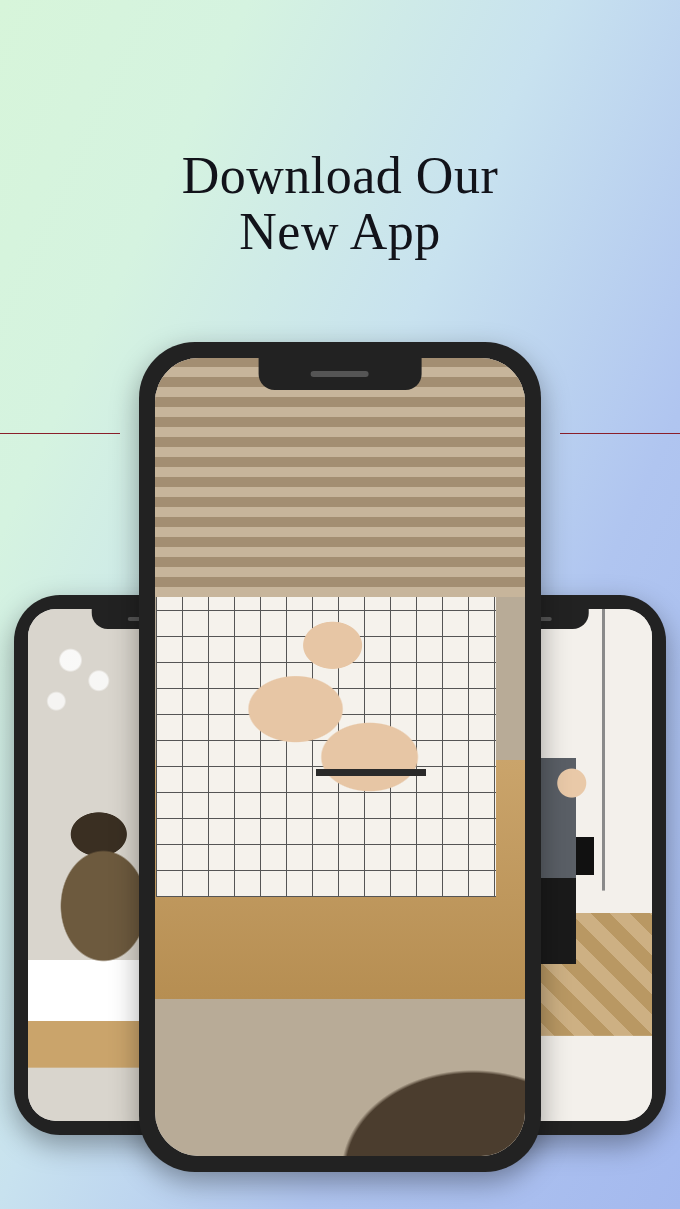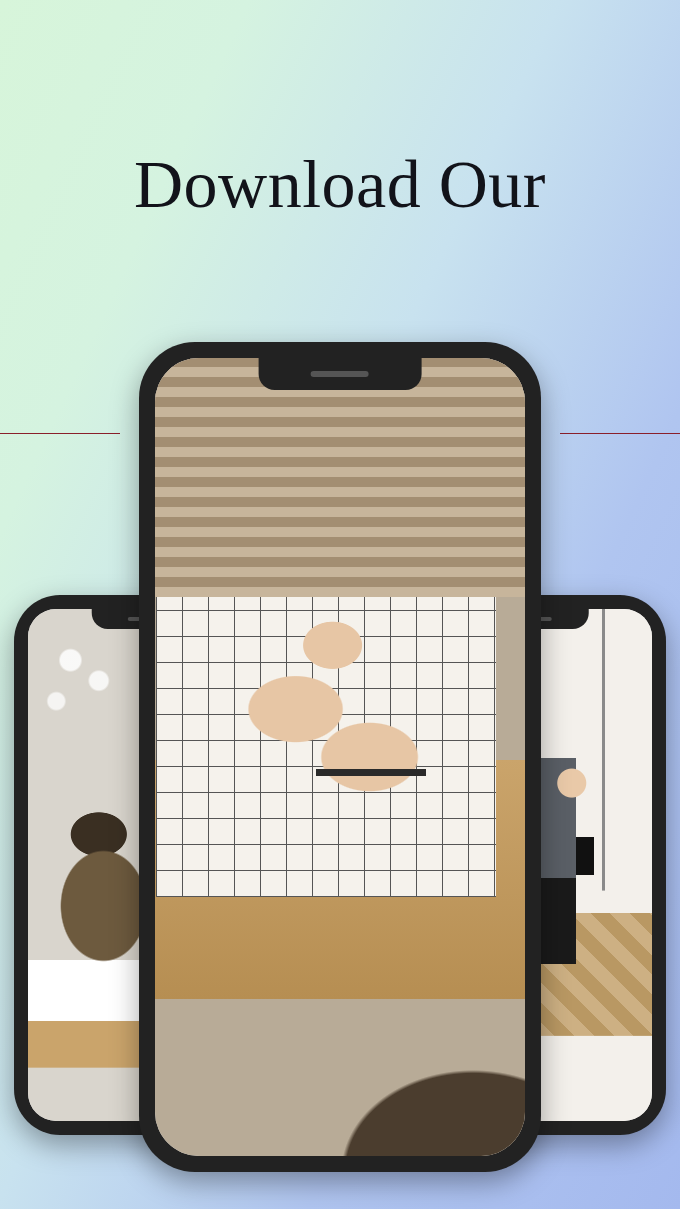--- a/index.html
+++ b/index.html
@@ -13,21 +13,21 @@
   }
 
   .headline {
     position: absolute;
     top: 148px;
     left: 0;
     right: 0;
     text-align: center;
     color: #12131a;
     font-weight: 400;
-    font-size: 68px;
+    font-size: 52px;
     line-height: 1.08;
     letter-spacing: 0.5px;
   }
 
   .rule {
     position: absolute;
     top: 433px;
     height: 0;
     border-top: 1.8px solid #8a1f2a;
   }
@@ -180,20 +180,21 @@
       linear-gradient(#caa46b,#b68e52) 0 72%/100% 30% no-repeat,
       
       linear-gradient(#b8ab97,#b8ab97);
   }
 </style>
 </head>
 <body>
 
 <h1 class="headline">
   <span>Download Our</span><br>
+  <span>New App</span>
 </h1>
 
 <div class="rule left"></div>
 <div class="rule right"></div>
 
 <div class="phone back-left">
   <div class="screen">
     <div class="notch"></div>
     <div class="ph-left"></div>
   </div>

